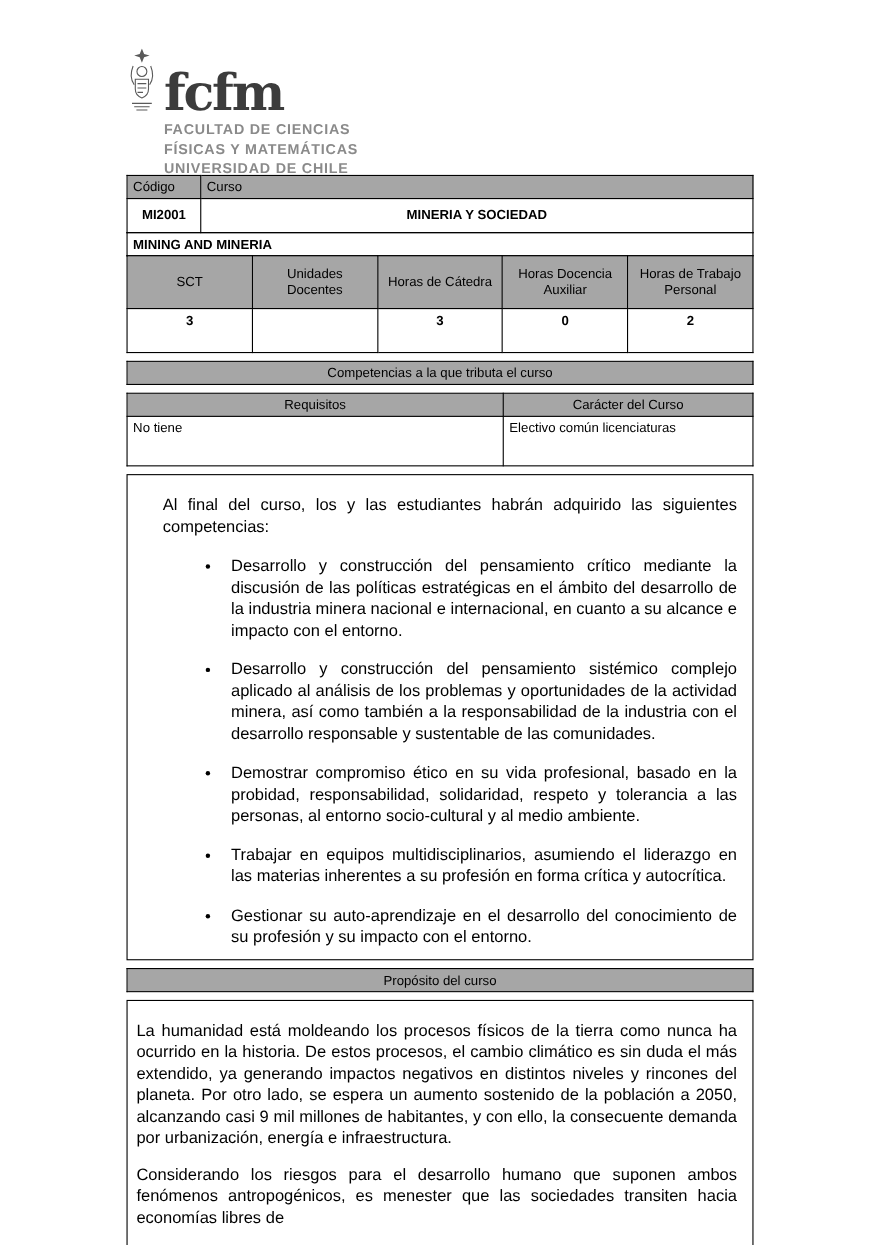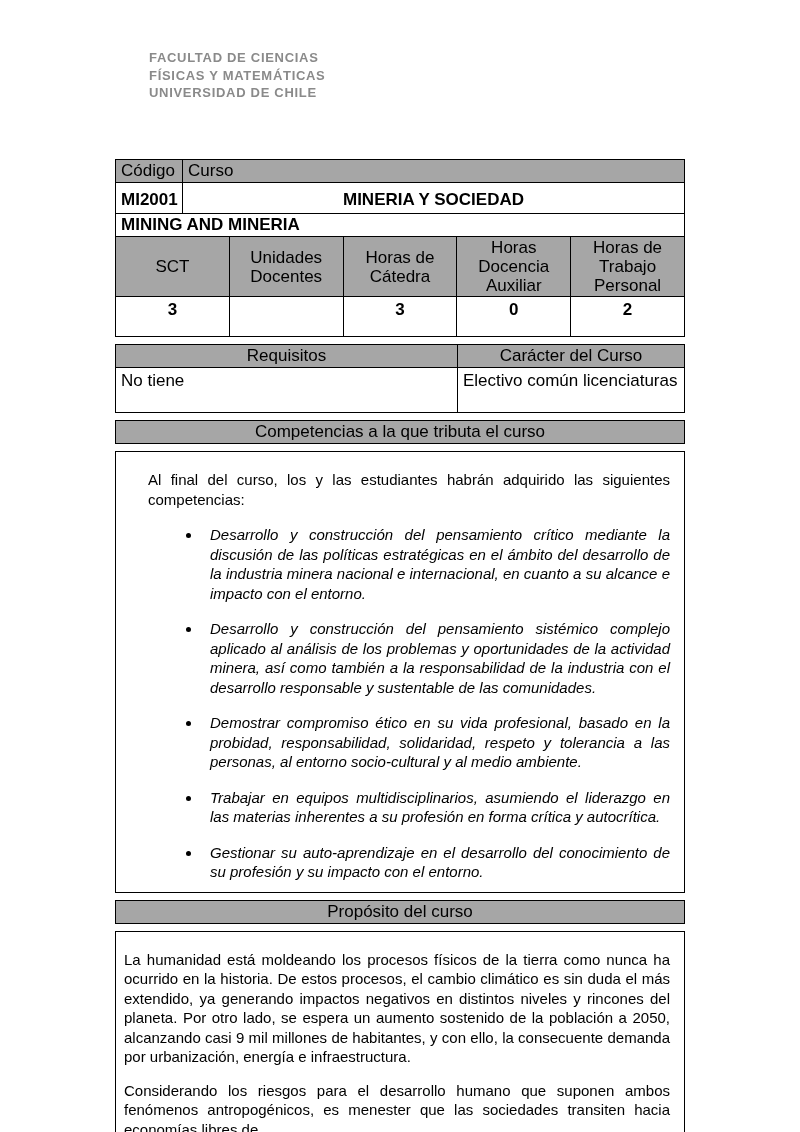--- a/index.html
+++ b/index.html
@@ -13,45 +13,59 @@
   .crest { flex: 0 0 auto; }
   .fcfm { font-size: 46px; font-weight: bold; letter-spacing: -2px; color: #3c3c3c; line-height: 0.85; font-family: "DejaVu Serif", serif; }
   .logo-sub { margin-top: 5px; margin-left: 33px; font-size: 13px; color: #8a8a8a; letter-spacing: 0.7px; line-height: 1.35; font-weight: bold; }
 
   
   .title { position: absolute; top: 128px; left: 115px; width: 570px; text-align: center; font-weight: bold; font-size: 15px; }
 
   
   .doc { position: absolute; top: 159px; left: 115px; width: 570px; }
   table { border-collapse: collapse; width: 570px; table-layout: fixed; }
-  td { border: 1px solid #000; padding: 1px 5px; font-size: 17px; vertical-align: middle; }
+  td { border: 1px solid #000; padding: 1px 5px; font-size: 12px; vertical-align: middle; }
   tr.gray td { background: #a6a6a6; }
   .stack { margin-top: -1px; }
   .gap { margin-top: 7px; }
   .b { font-weight: bold; }
   .c { text-align: center; }
   tr.h20 td { height: 21px; }
   tr.h34 td { height: 31px; vertical-align: top; padding-top: 7px; }
   tr.h48 td { height: 48px; line-height: 1.12; }
   tr.h40 td { height: 40px; vertical-align: top; padding-top: 3px; }
   tr.h45 td { height: 45px; vertical-align: top; padding-top: 3px; }
 
   .bigcell { border: 1px solid #000; background: #fff; padding: 4px 14px 10px 8px; font-size: 15px; line-height: 1.3; }
   .bigcell p { margin: 14px 0 0 0; text-align: justify; }
   .comp { min-height: 398px; padding-left: 32px; }
   .prop { min-height: 249px; }
   ul.bullets { margin: 0; padding: 0 0 0 54px; }
-  ul.bullets li { margin-top: 16px; padding-left: 8px; text-align: justify; font-style: italic; }
+  ul.bullets li { margin-top: 16px; padding-left: 8px; text-align: justify; }
 </style>
 </head>
 <body>
 
 <div class="page">
 
   <div class="logo">
+    <div class="logo-top">
+      <svg class="crest" width="26" height="60" viewBox="0 0 26 60" xmlns="http://www.w3.org/2000/svg">
+        <g stroke="#5a5a5a" fill="none" stroke-width="1">
+          <path d="M13 0 L15 5 L20 6.5 L15 8 L13 13 L11 8 L6 6.5 L11 5 Z" fill="#5a5a5a" stroke="none"></path>
+          <path d="M5 16 Q1 26 6 33"></path>
+          <path d="M21 16 Q25 26 20 33"></path>
+          <circle cx="13" cy="21" r="4.5"></circle>
+          <path d="M7 28 h12 v9 q0 6 -6 8 q-6 -2 -6 -8 Z"></path>
+          <path d="M9 32 h8 M9 36 h8 M9 40 h5"></path>
+          <path d="M4 50 h18 M6 53 h14 M8 56 h10"></path>
+        </g>
+      </svg>
+      <div class="fcfm">fcfm</div>
+    </div>
     <div class="logo-sub">
       <div>FACULTAD DE CIENCIAS</div>
       <div>FÍSICAS Y MATEMÁTICAS</div>
       <div>UNIVERSIDAD DE CHILE</div>
     </div>
   </div>
 
 
   <div class="doc">
 
@@ -93,40 +107,40 @@
         <td class="b c">3</td>
         <td class="b c"></td>
         <td class="b c">3</td>
         <td class="b c">0</td>
         <td class="b c">2</td>
       </tr>
     </tbody>
       </table>
 
     <table class="gap">
+      <tbody>
+          <tr class="gray h20">
+        <td class="c">Competencias a la que tributa el curso</td>
+      </tr>
+    </tbody>
+      </table>
+
+    <table class="gap">
       <colgroup>
           <col style="width:342px">
           <col>
         </colgroup>
       <tbody>
           <tr class="gray h20">
         <td class="c">Requisitos</td>
         <td class="c">Carácter del Curso</td>
       </tr>
       <tr class="h45">
         <td>No tiene</td>
         <td>Electivo común licenciaturas</td>
-      </tr>
-    </tbody>
-      </table>
-
-    <table class="gap">
-      <tbody>
-          <tr class="gray h20">
-        <td class="c">Competencias a la que tributa el curso</td>
       </tr>
     </tbody>
       </table>
 
     <div class="bigcell comp gap">
       <p>Al final del curso, los y las estudiantes habrán adquirido las siguientes competencias:</p>
       <ul class="bullets">
         <li>Desarrollo y construcción del pensamiento crítico mediante la discusión de las políticas estratégicas en el ámbito del desarrollo de la industria minera nacional e internacional, en cuanto a su alcance e impacto con el entorno.</li>
         <li>Desarrollo y construcción del pensamiento sistémico complejo aplicado al análisis de los problemas y oportunidades de la actividad minera, así como también a la responsabilidad de la industria con el desarrollo responsable y sustentable de las comunidades.</li>
         <li>Demostrar compromiso ético en su vida profesional, basado en la probidad, responsabilidad, solidaridad, respeto y tolerancia a las personas, al entorno socio-cultural y al medio ambiente.</li>

